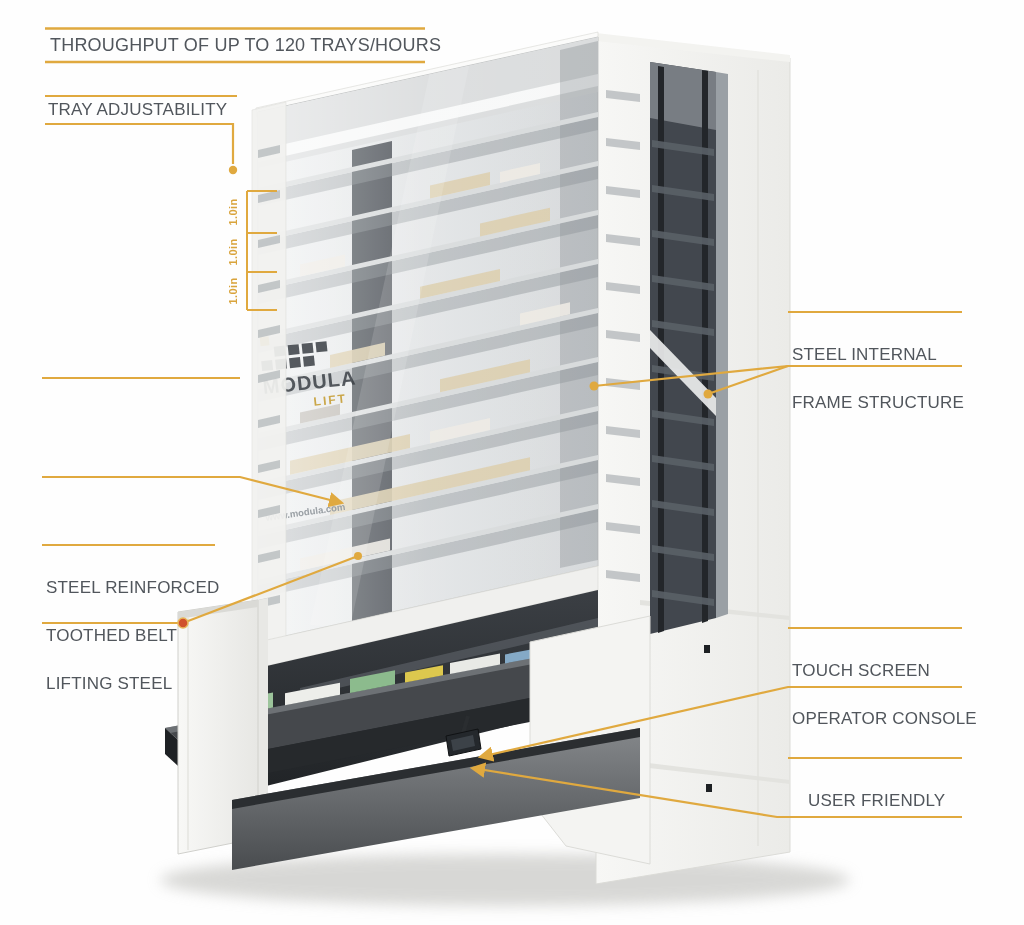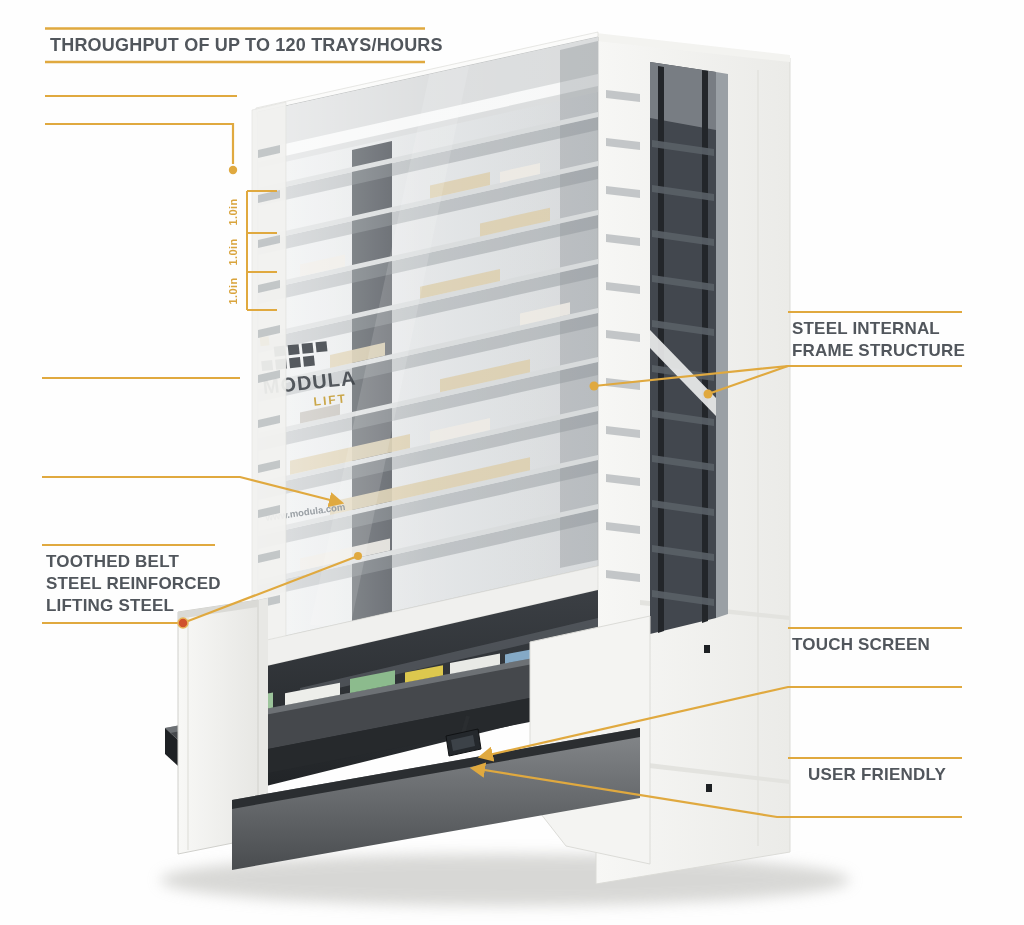--- a/index.html
+++ b/index.html
@@ -1,22 +1,22 @@
 <!DOCTYPE html>
 <html><head>
 <meta charset="utf-8">
 <style>
   html,body{margin:0;padding:0;background:#ffffff;}
   #canvas{position:relative;width:1024px;height:925px;background:#fefefe;overflow:hidden;
           font-family:"Liberation Sans",sans-serif;}
   #scene{position:absolute;left:0;top:0;}
-  .label{position:absolute;font-weight:700;font-size:17px;line-height:22px;color:#51565C;
+  .label{position:absolute;font-weight:400;font-size:17px;line-height:22px;color:#51565C;
          letter-spacing:.2px;white-space:nowrap;}
   .label.big{font-size:18px;line-height:24px;}
-  .label span{display:block;}
+  .label span{display:block;margin-top:26px;}
   .in-label{position:absolute;width:44px;text-align:center;font-weight:700;font-size:11px;
             line-height:14px;color:#D9A43C;letter-spacing:.4px;transform:rotate(-90deg);
             transform-origin:center center;white-space:nowrap;}
 </style>
 </head>
 <body>
 
 <div id="canvas">
 
   <svg id="scene" width="1024" height="925" viewBox="0 0 1024 925">
@@ -249,38 +249,40 @@
       <circle cx="233" cy="170" r="4.2" fill="#E0A93F"></circle>
       <circle cx="358" cy="556" r="4" fill="#E0A93F"></circle>
       <circle cx="183" cy="623" r="5" fill="#D0512C" stroke="#E8B65A" stroke-width="1.5"></circle>
       <circle cx="594" cy="386" r="4.5" fill="#E0A93F"></circle>
       <circle cx="708" cy="394" r="4.5" fill="#E0A93F"></circle>
     </g>
   </svg>
 
   <div class="label big" style="left:50px;top:33px">THROUGHPUT OF UP TO 120 TRAYS/HOURS</div>
 
+  <div class="label" style="left:48px;top:99px">TRAY ADJUSTABILITY</div>
 
   <div class="in-label" style="left:211px;top:205px">1.0in</div>
   <div class="in-label" style="left:211px;top:245px">1.0in</div>
   <div class="in-label" style="left:211px;top:284px">1.0in</div>
 
 
   <div class="label" style="left:46px;top:551px">
+    <span>STEEL REINFORCED</span>
     <span>TOOTHED BELT</span>
-    <span>STEEL REINFORCED</span>
     <span>LIFTING STEEL</span>
   </div>
 
   <div class="label" style="left:792px;top:318px">
     <span>STEEL INTERNAL</span>
     <span>FRAME STRUCTURE</span>
   </div>
 
   <div class="label" style="left:792px;top:634px">
     <span>TOUCH SCREEN</span>
+    <span>OPERATOR CONSOLE</span>
   </div>
 
   <div class="label" style="left:808px;top:764px">
     <span>USER FRIENDLY</span>
   </div>
 
 </div>
 
 </body></html>

